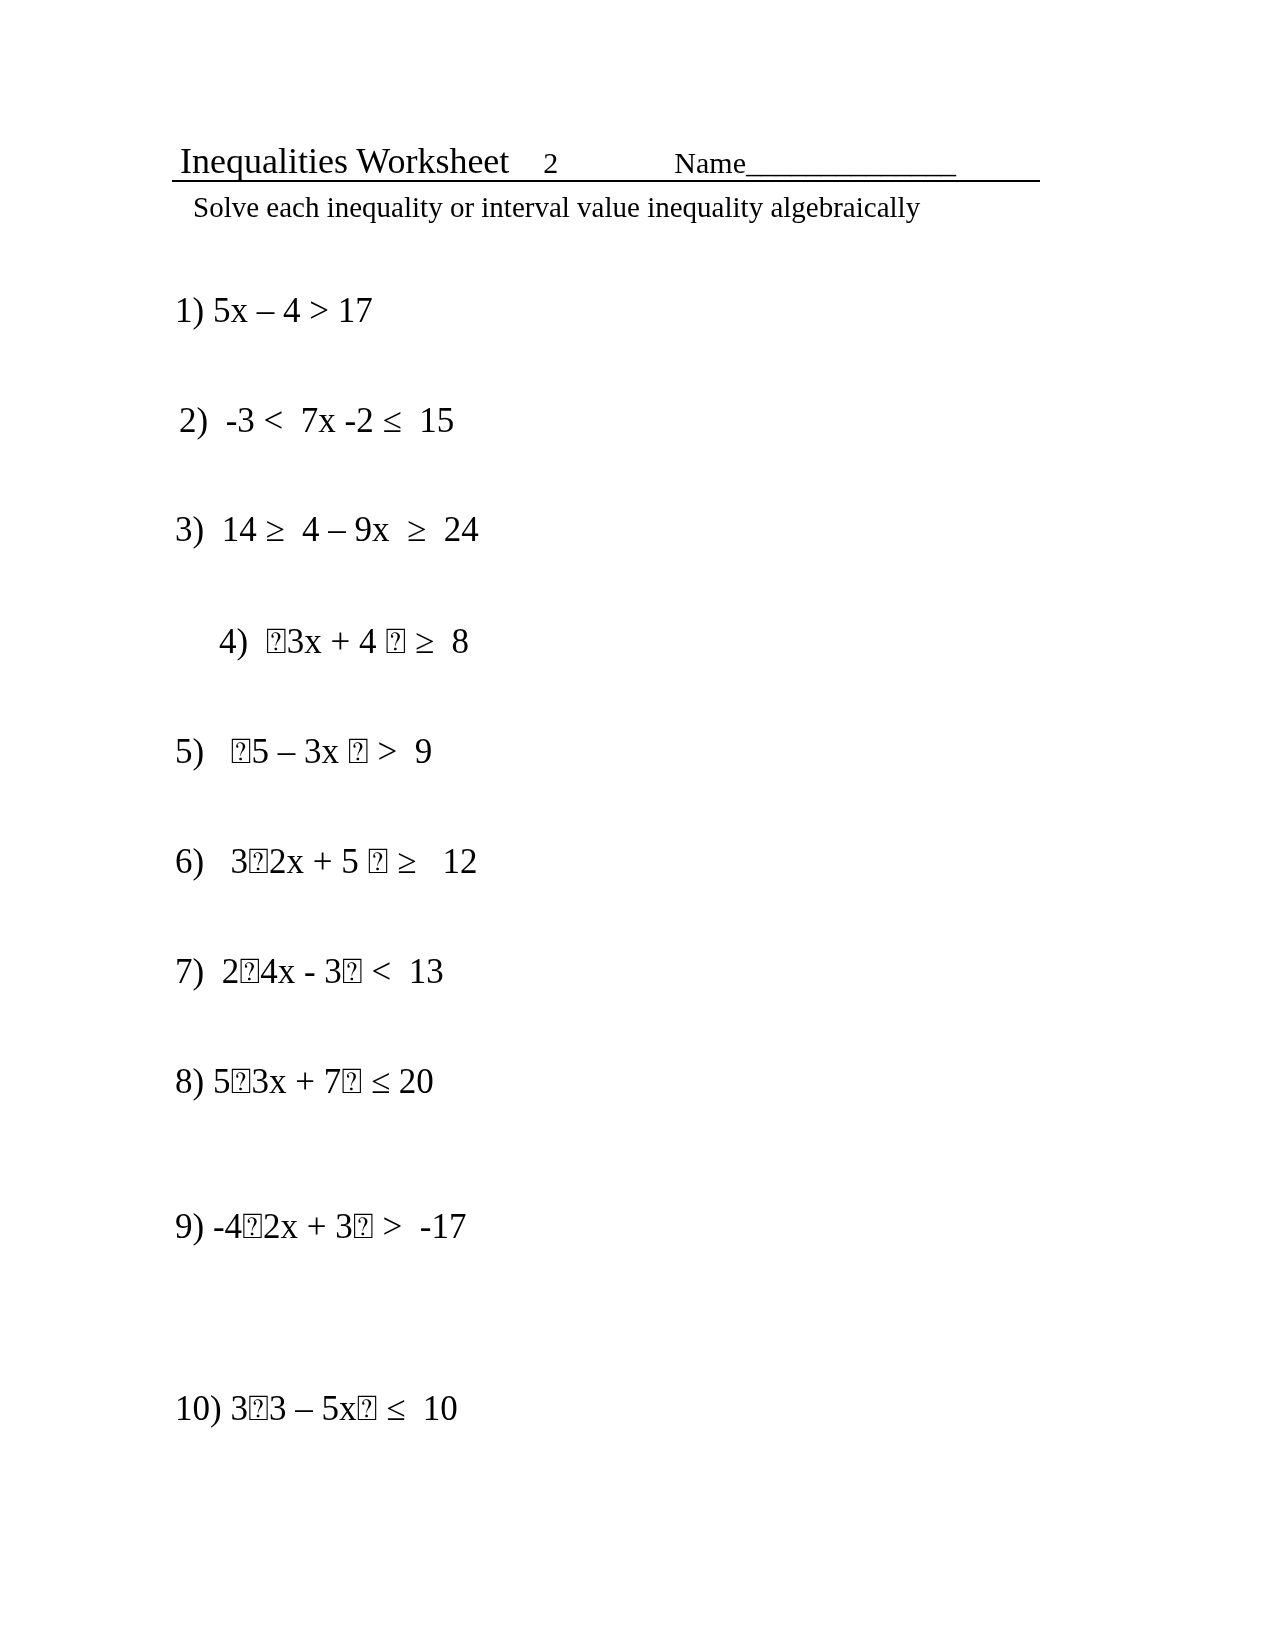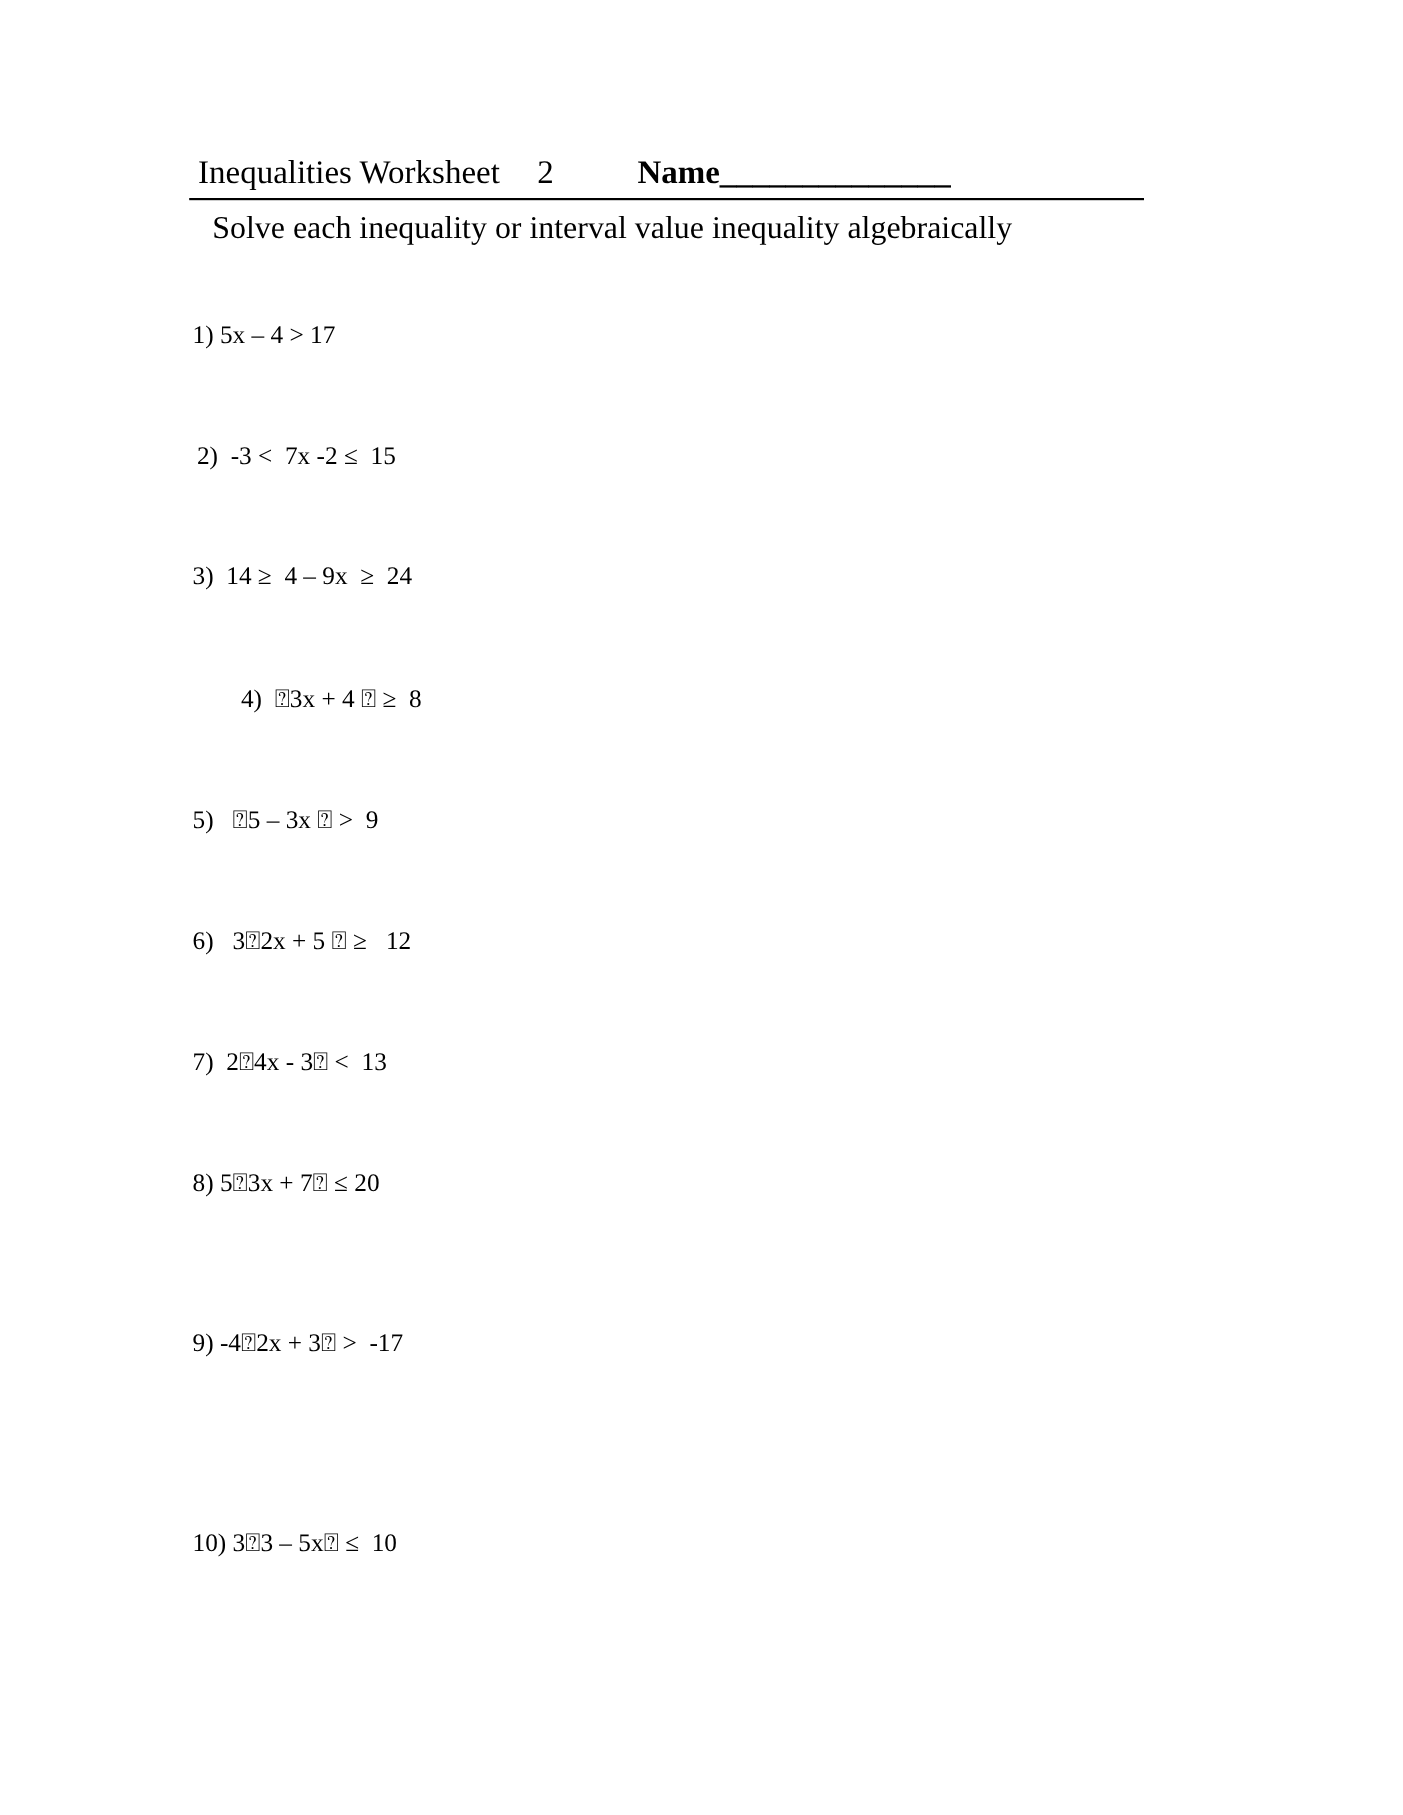--- a/index.html
+++ b/index.html
@@ -24,33 +24,32 @@
   }
   .header-row {
     position: absolute;
     left: 180px;
     top: 140px;
     width: 860px;
     display: flex;
     align-items: baseline;
   }
   .doc-title {
-    font-size: 30px;
+    font-size: 36px;
     white-space: pre;
   }
   .doc-number {
     font-size: 30px;
     margin-left: 34px;
     white-space: pre;
   }
   .name-field {
     font-size: 30px;
-    margin-left: 76px;
+    margin-left: 116px;
     white-space: pre;
-    font-weight: bold;
   }
   .header-rule {
     position: absolute;
     left: 172px;
     top: 180px;
     width: 868px;
     border-top: 2px solid #000000;
   }
   .instructions {
     position: absolute;
@@ -63,21 +62,21 @@
   .instructions .line1 {
     text-indent: 18px;
   }
   .problems {
     position: absolute;
     left: 175px;
     top: 292px;
     width: 900px;
   }
   .problem {
-    font-size: 23px;
+    font-size: 35px;
     white-space: pre;
     line-height: 1.1;
   }
 </style>
 </head>
 <body>
 
 <div class="page">
 
   <div class="header-row">

